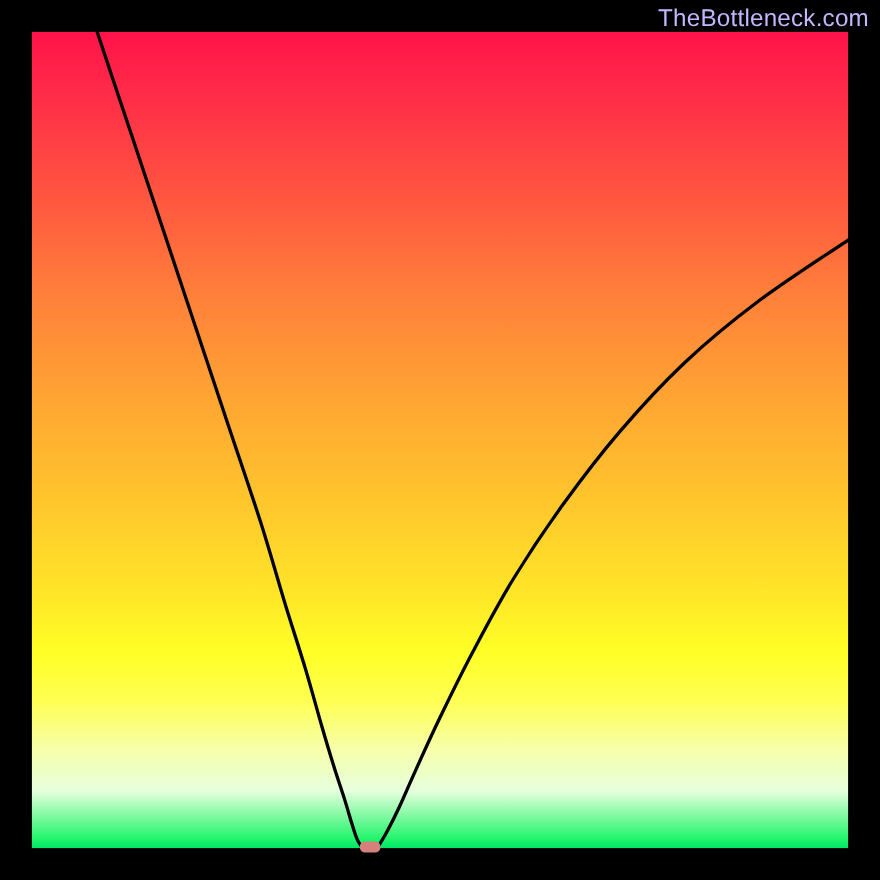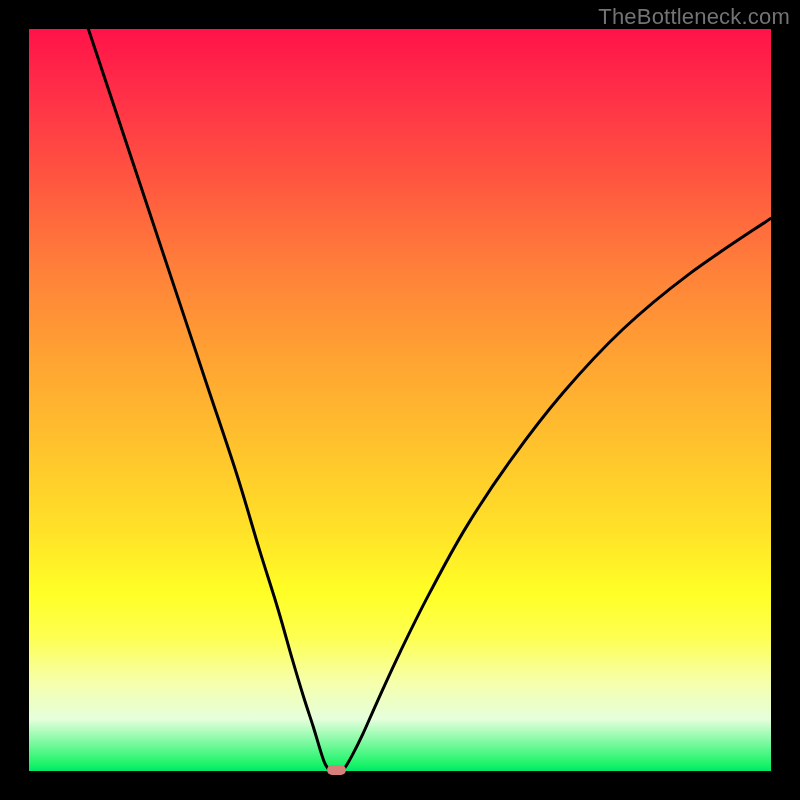--- a/index.html
+++ b/index.html
@@ -50,21 +50,21 @@
     position: absolute;
     width: 19px;
     height: 10px;
     background: #d77f7b;
     border-radius: 5px;
   }
   .watermark {
     position: absolute;
     top: 4px;
     right: 10px;
-    color: #737373;
+    color: #c4b5fd;
     font-size: 22px;
     font-weight: 400;
     letter-spacing: 0.2px;
   }
 </style>
 </head>
 <body>
 
 <div class="outer">
   <div class="plot">

